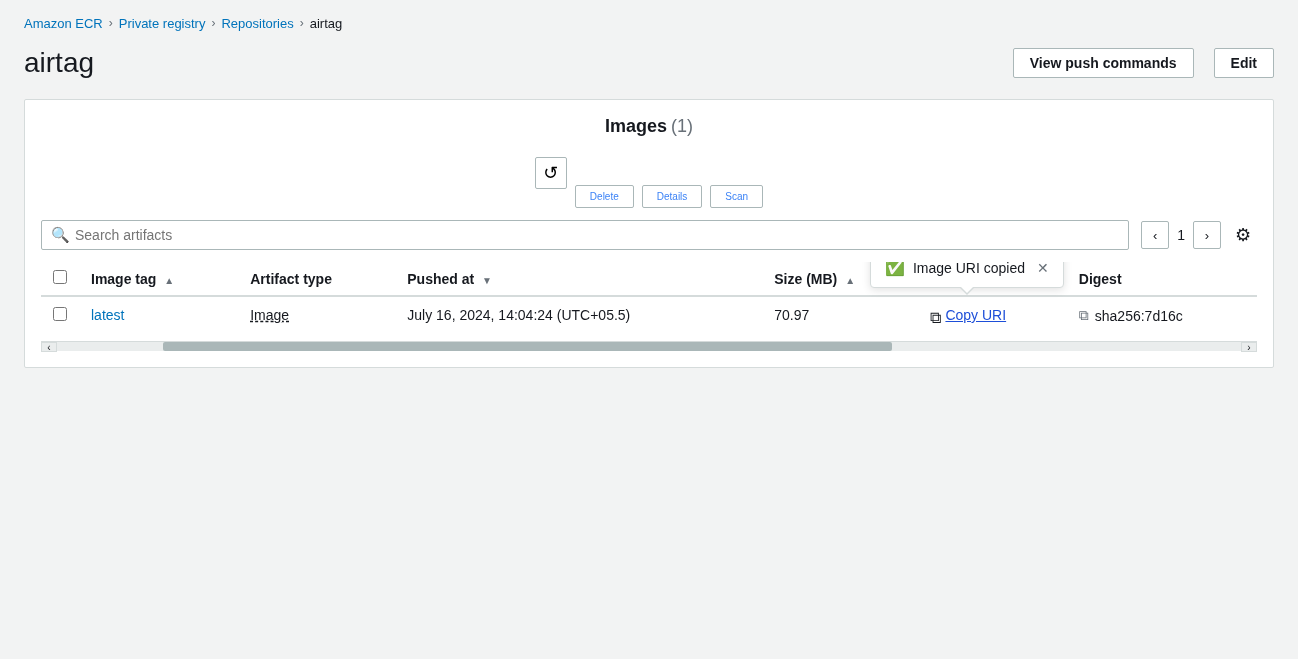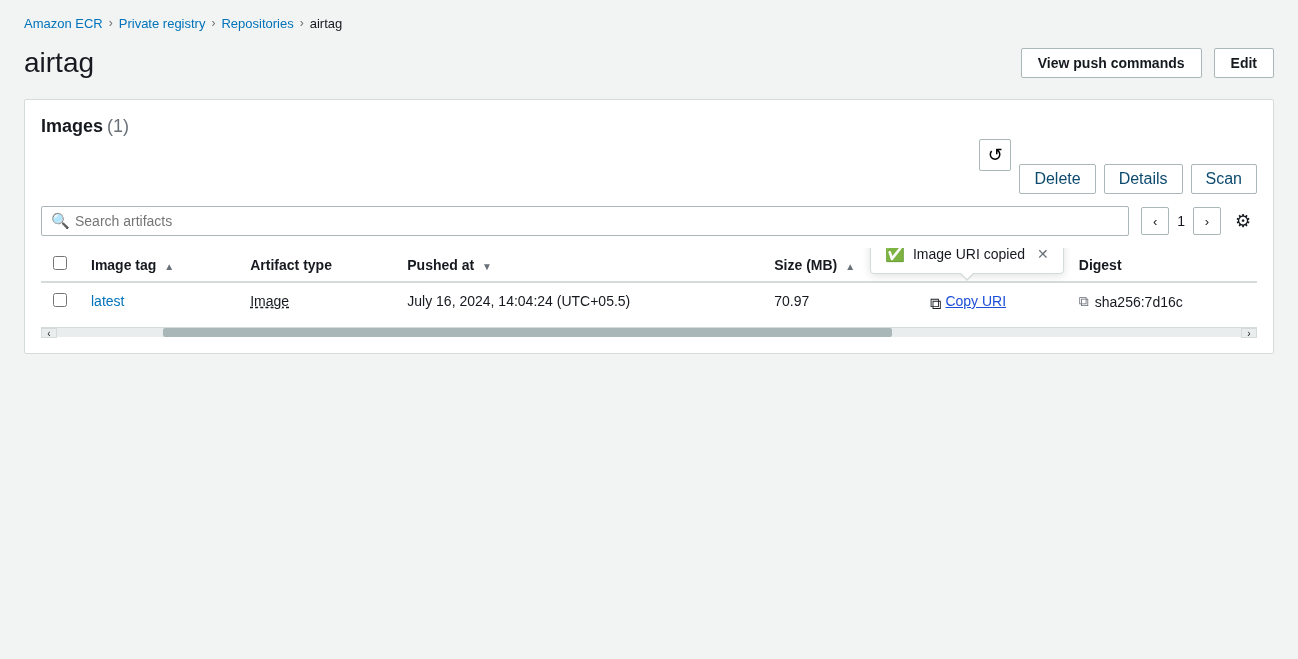--- a/index.html
+++ b/index.html
@@ -42,21 +42,21 @@
       justify-content: space-between;
       margin-bottom: 20px;
     }
     .page-title {
       font-size: 28px;
       font-weight: 300;
       color: #16191f;
     }
     .header-buttons {
       display: flex;
-      gap: 12px;
+      gap: 20px;
     }
     .btn {
       padding: 6px 16px;
       border: 1px solid #aab7b8;
       background: #fff;
       border-radius: 2px;
       font-size: 14px;
       cursor: pointer;
       color: #16191f;
       font-weight: 700;
@@ -64,23 +64,24 @@
     
     .panel {
       background: #fff;
       border: 1px solid #d5dbdb;
       border-radius: 2px;
       padding: 16px;
     }
     
     .panel-header {
       display: flex;
-      align-items: flex-start;
+      align-items: center;
       justify-content: space-between;
       margin-bottom: 12px;
+      flex-direction: column;
     }
     .panel-title {
       font-size: 18px;
       font-weight: 700;
     }
     .panel-count {
       font-weight: 400;
       color: #687078;
       margin-left: 4px;
     }
@@ -99,23 +100,23 @@
       display: flex;
       align-items: center;
       justify-content: center;
       font-size: 16px;
     }
     .btn-action {
       padding: 5px 14px;
       border: 1px solid #aab7b8;
       background: #fff;
       border-radius: 2px;
-      font-size: 16px;
-      cursor: pointer;
-      color: #0c4a6e;
+      font-size: 10px;
+      cursor: pointer;
+      color: #3b82f6;
       margin-top: 48px;
     }
     
     .search-bar {
       display: flex;
       align-items: center;
       margin-bottom: 12px;
     }
     .search-input-wrapper {
       flex: 1;

